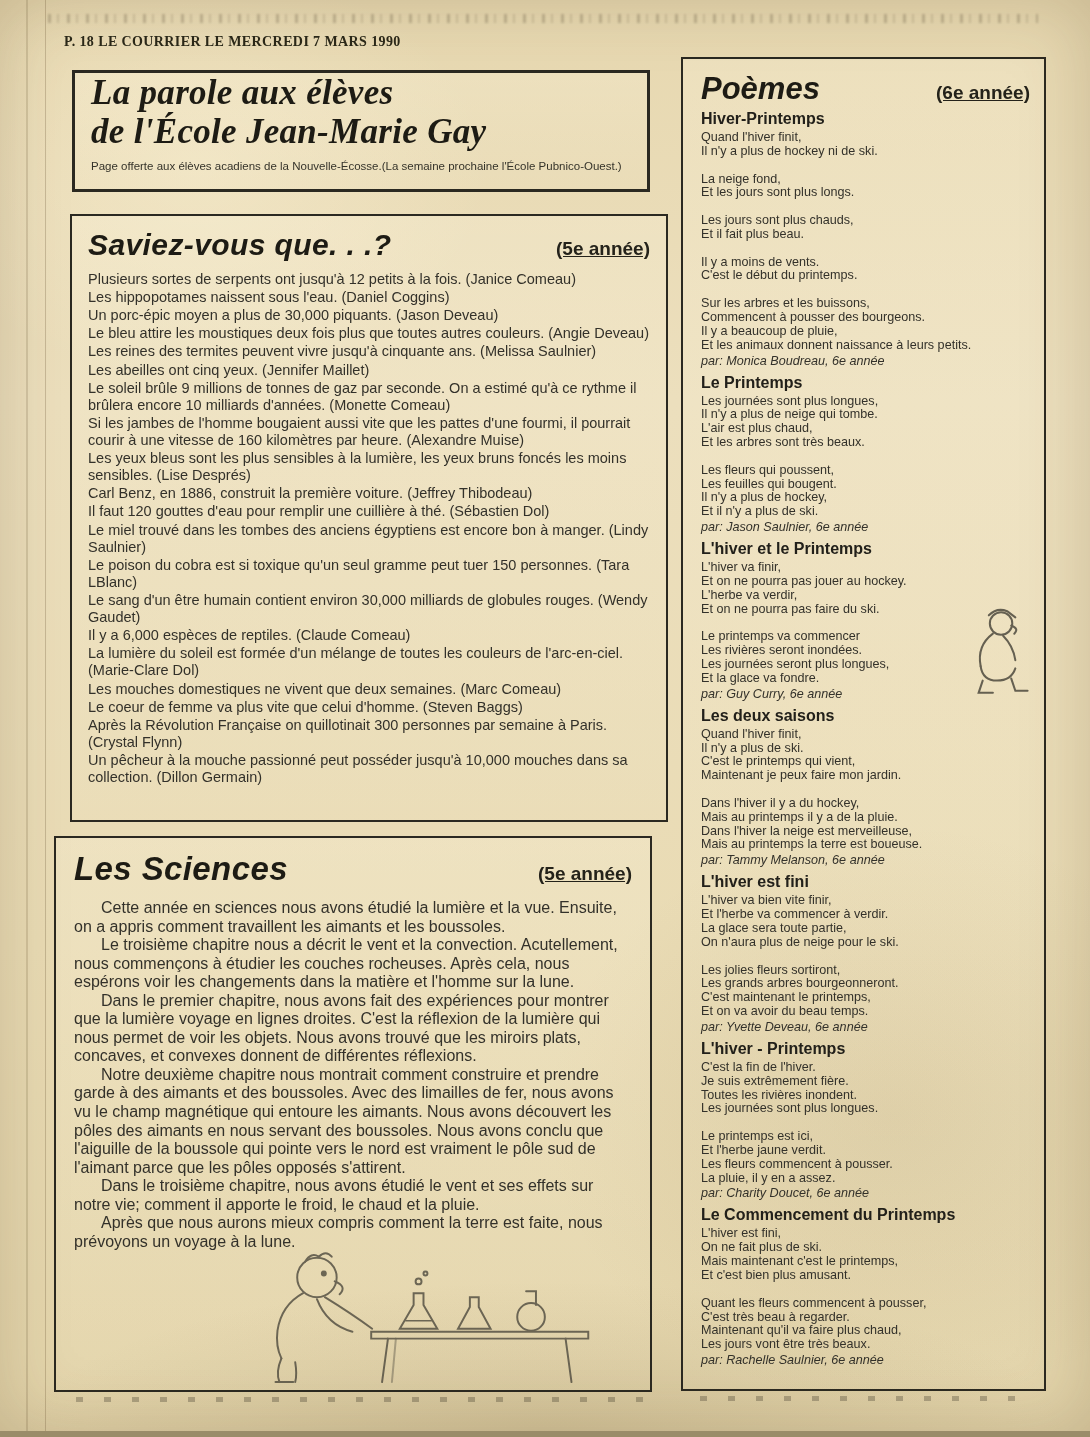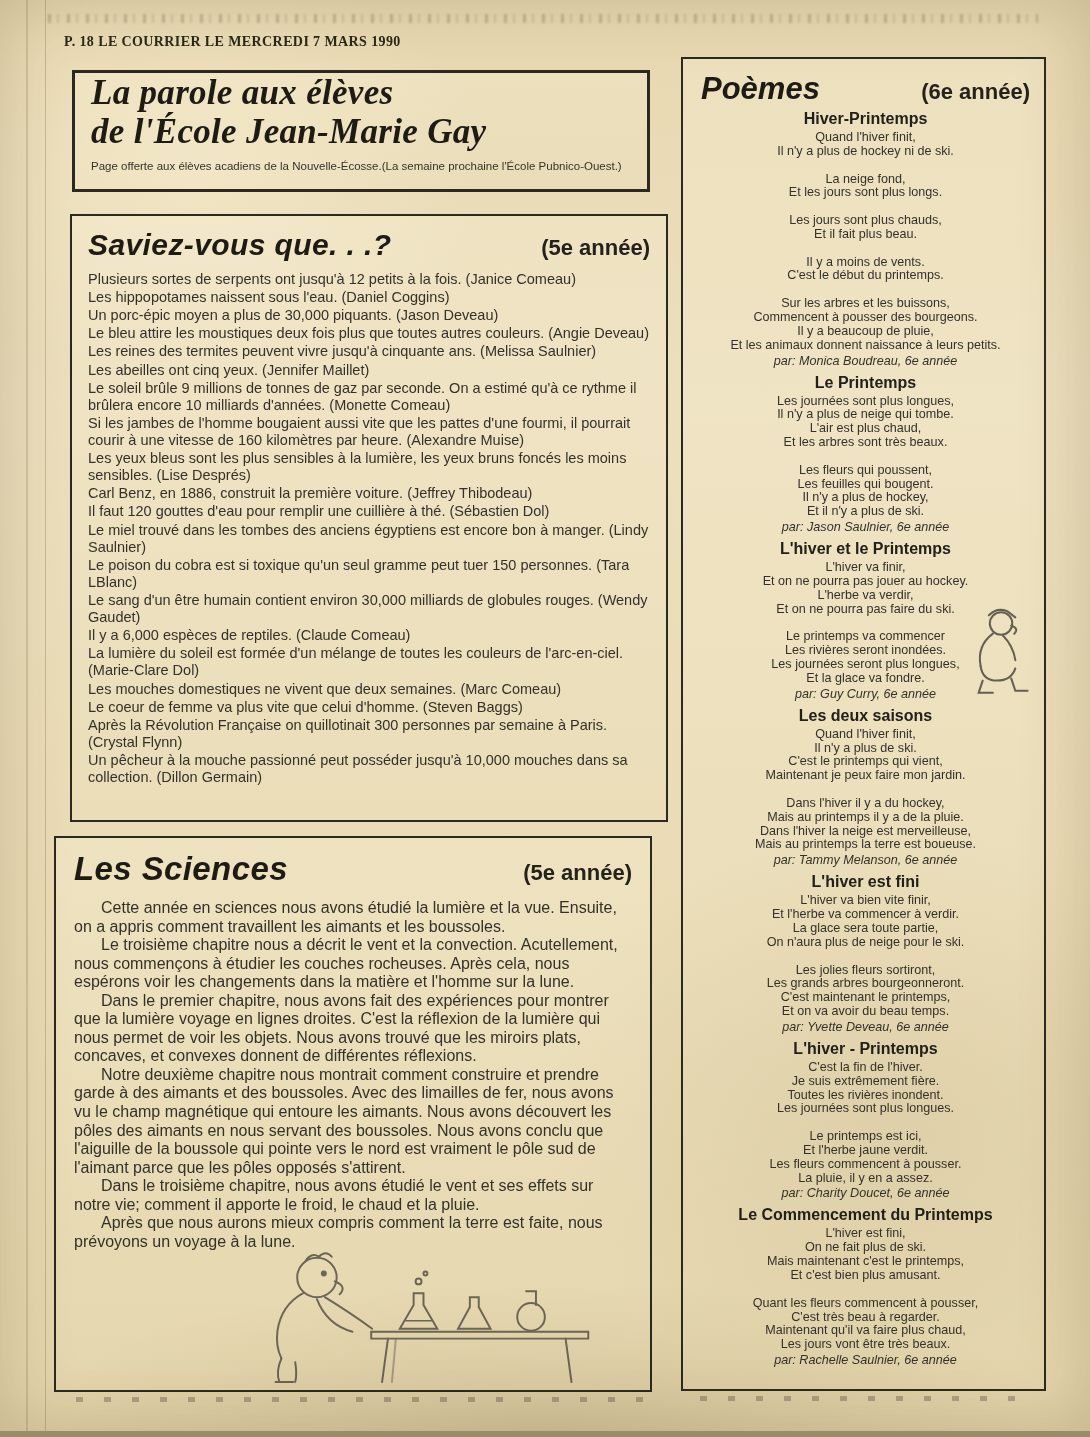--- a/index.html
+++ b/index.html
@@ -50,37 +50,37 @@
   .masthead { left:72px; top:70px; width:578px; height:122px; padding:0 14px 8px 16px; border-width:3px; }
   .masthead-title {
     font-family:"Liberation Serif", serif; font-style:italic; font-weight:bold;
     font-size:35px; line-height:1.12; color:#1d1b14; letter-spacing:.3px;
   }
   .masthead-sub { display:flex; margin-top:9px; font-size:11.5px; color:#35332a; }
 
   
   .section-head { display:flex; justify-content:space-between; align-items:baseline; }
   .section-head h2 { font-size:30px; font-style:italic; font-weight:bold; color:#1d1b14; letter-spacing:.4px; }
-  .grade { font-size:22px; font-weight:bold; color:#24221a; }
+  .grade { font-size:19px; font-weight:bold; color:#24221a;text-decoration:underline; }
 
   
   .saviez { left:70px; top:214px; width:598px; height:608px; padding:12px 16px 10px; }
   .saviez .section-head { margin-bottom:9px; }
   .fact { font-size:14.5px; line-height:1.18; margin-bottom:1px; color:#33312a; }
   .fact .author { }
 
   
   .sciences { left:54px; top:836px; width:598px; height:556px; padding:12px 18px; }
   .sciences .section-head h2 { font-size:33px; }
   .sciences .section-head { margin-bottom:11px; }
   .sci-par { font-size:16px; line-height:1.16; text-indent:27px; color:#33312a; }
   .sci-illus { position:absolute; left:110px; bottom:6px; width:440px; height:148px; }
 
   
-  .poems { left:681px; top:57px; width:365px; height:1334px; padding:12px 14px 6px 18px; overflow:hidden;text-align:center; }
+  .poems { left:681px; top:57px; width:365px; height:1334px; padding:12px 14px 6px 18px; overflow:hidden; }
   .poems-head { display:flex; justify-content:space-between; align-items:baseline; margin-bottom:3px; }
   .poems-head h2 { font-size:31px; font-style:italic; font-weight:bold; color:#1d1b14; }
   .poem { margin-bottom:6px; position:relative; }
   .poem-title { font-size:16px; font-weight:bold; color:#22201a; margin:3px 0 3px; }
   .poem-body { font-size:12.6px; line-height:1.1; white-space:pre-line; color:#33312a; }
   .poem-author { font-size:12.6px; font-style:italic; margin-top:1px; color:#33312a; }
   .poem-illus { position:absolute; right:0px; top:540px; width:92px; height:102px; }
 </style>
 </head>
 <body>

